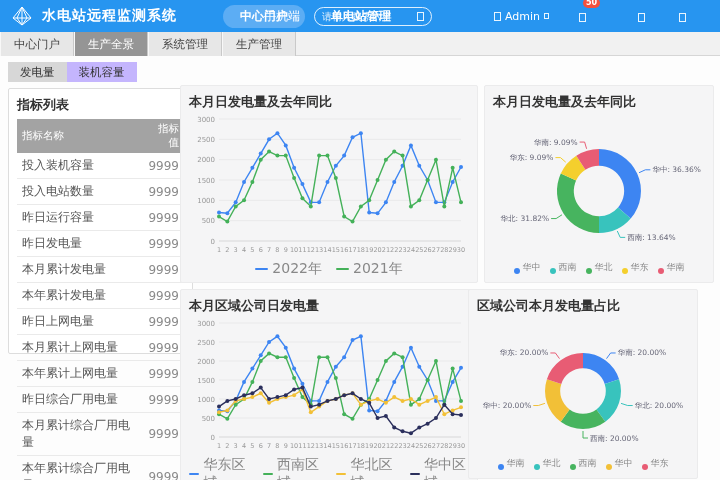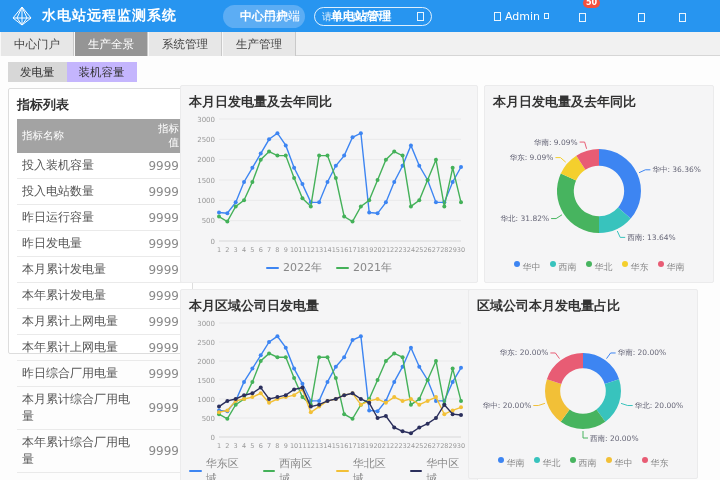--- a/index.html
+++ b/index.html
@@ -54,25 +54,25 @@
   .ind-table th:last-child { text-align:right; }
   .ind-table td { font-size:12px; color:#555; padding:4px 5px; border-bottom:1px solid #eaeaea;margin-left:41px; }
   .ind-table td.val { text-align:right; color:#8a8a8a; }
 
   .chart-card-1 { left:180px; top:29px; width:298px; height:198px; }
   .chart-card-2 { left:180px; top:233px; width:298px; height:224px; }
   .donut-card-1 { left:484px; top:29px; width:230px; height:198px; }
   .donut-card-2 { left:468px; top:233px; width:230px; height:190px; }
 
   .chart-host { width:100%; display:flex; flex-direction:column; align-items:center; }
-  .line-legend { display:flex; justify-content:center; gap:14px; font-size:11px; color:#888; margin-top:1px; }
+  .line-legend { display:flex; justify-content:center; gap:14px; font-size:14px; color:#888; margin-top:1px; }
   .lg-item { display:flex; align-items:center; gap:4px; }
   .lg-line { display:inline-block; width:13px; height:2px; border-radius:1px; }
   .dot-legend { display:flex; justify-content:center; gap:9px; font-size:9px; color:#888; margin-top:2px; }
-  .dot-item { display:flex; align-items:flex-start; gap:3px; }
+  .dot-item { display:flex; align-items:flex-end; gap:3px; }
   .dot { display:inline-block; width:6px; height:6px; border-radius:50%; }
 </style>
 </head>
 <body>
 
 <header class="topbar">
   <span class="logo-wrap">
     <svg width="22" height="22" viewBox="0 0 22 22">
       <g fill="none" stroke="#fff" stroke-width="1">
         <path d="M11 2 L20 13 L11 20 L2 13 Z"></path>
@@ -147,20 +147,24 @@
           <tr>
             <td>昨日发电量</td>
             <td class="val">9999</td>
           </tr>
           <tr>
             <td>本月累计发电量</td>
             <td class="val">9999</td>
           </tr>
           <tr>
             <td>本年累计发电量</td>
+            <td class="val">9999</td>
+          </tr>
+          <tr>
+            <td>昨日上网电量</td>
             <td class="val">9999</td>
           </tr>
           <tr>
             <td>本月累计上网电量</td>
             <td class="val">9999</td>
           </tr>
           <tr>
             <td>本年累计上网电量</td>
             <td class="val">9999</td>
           </tr>

